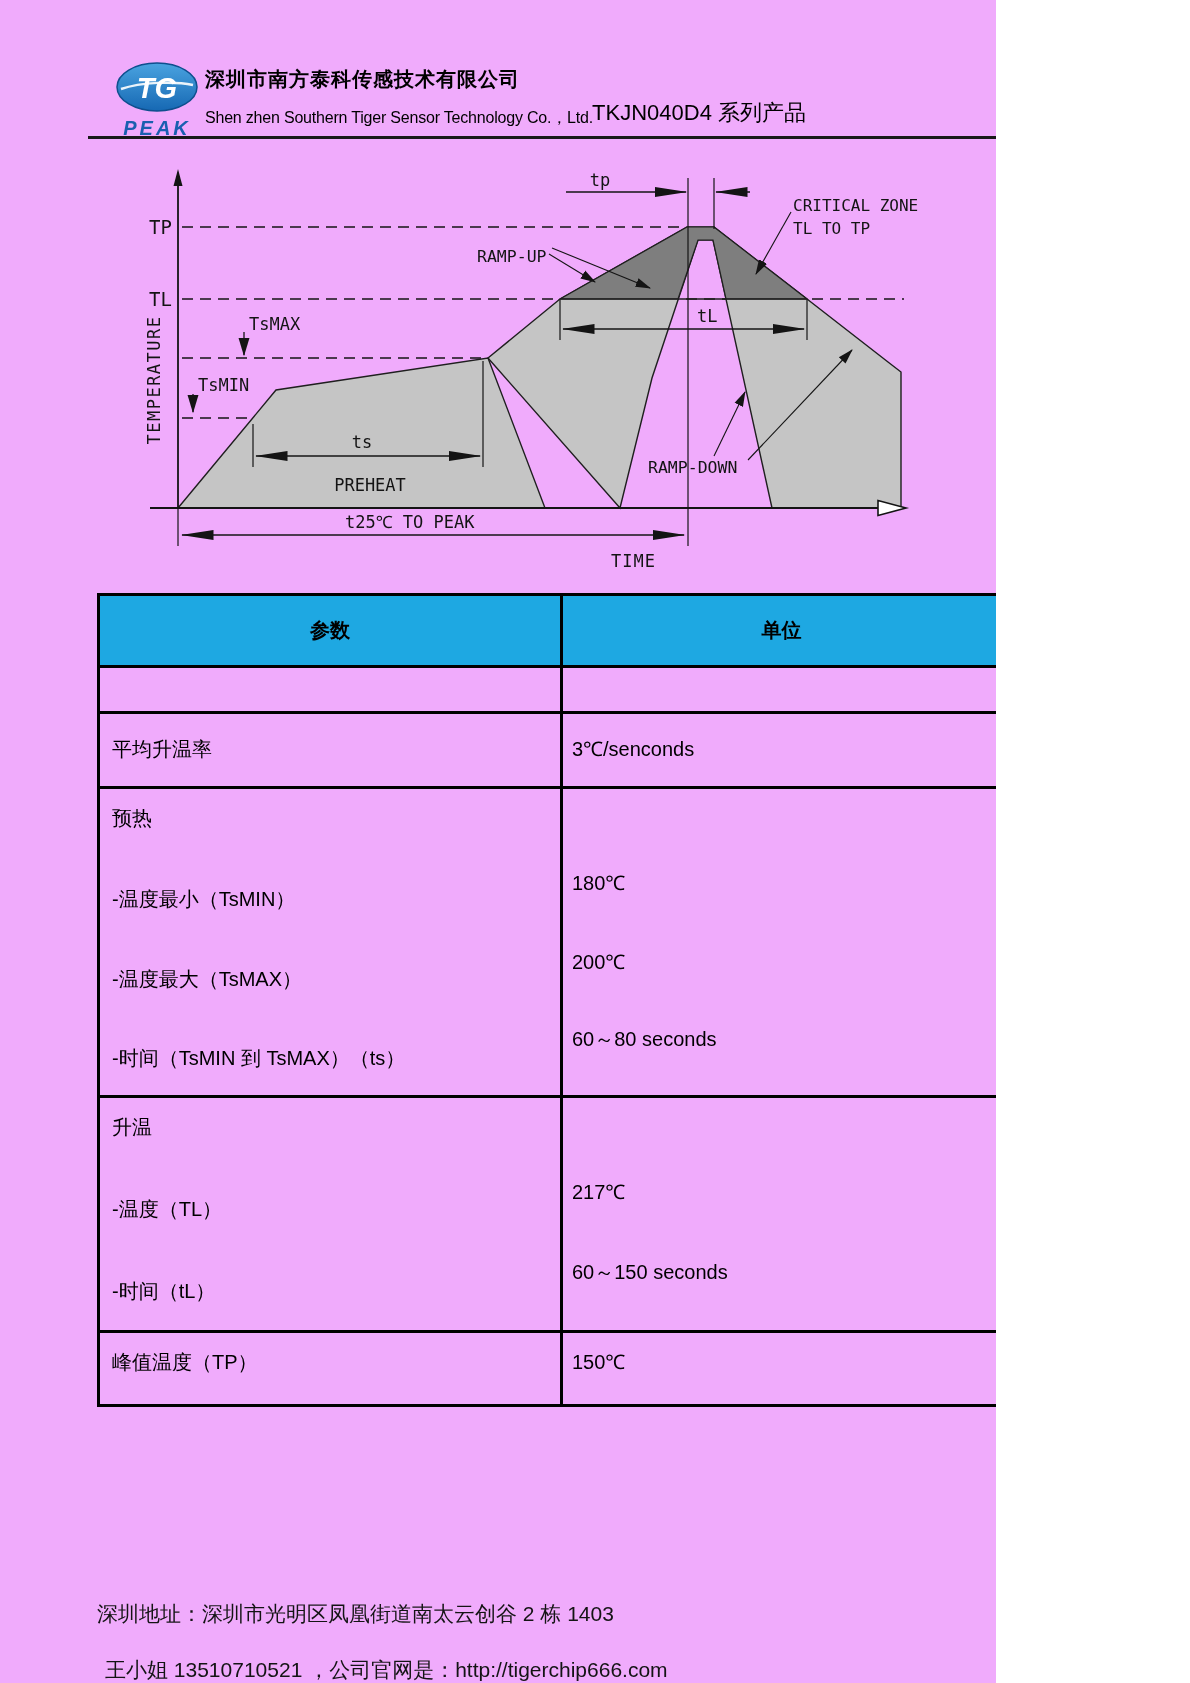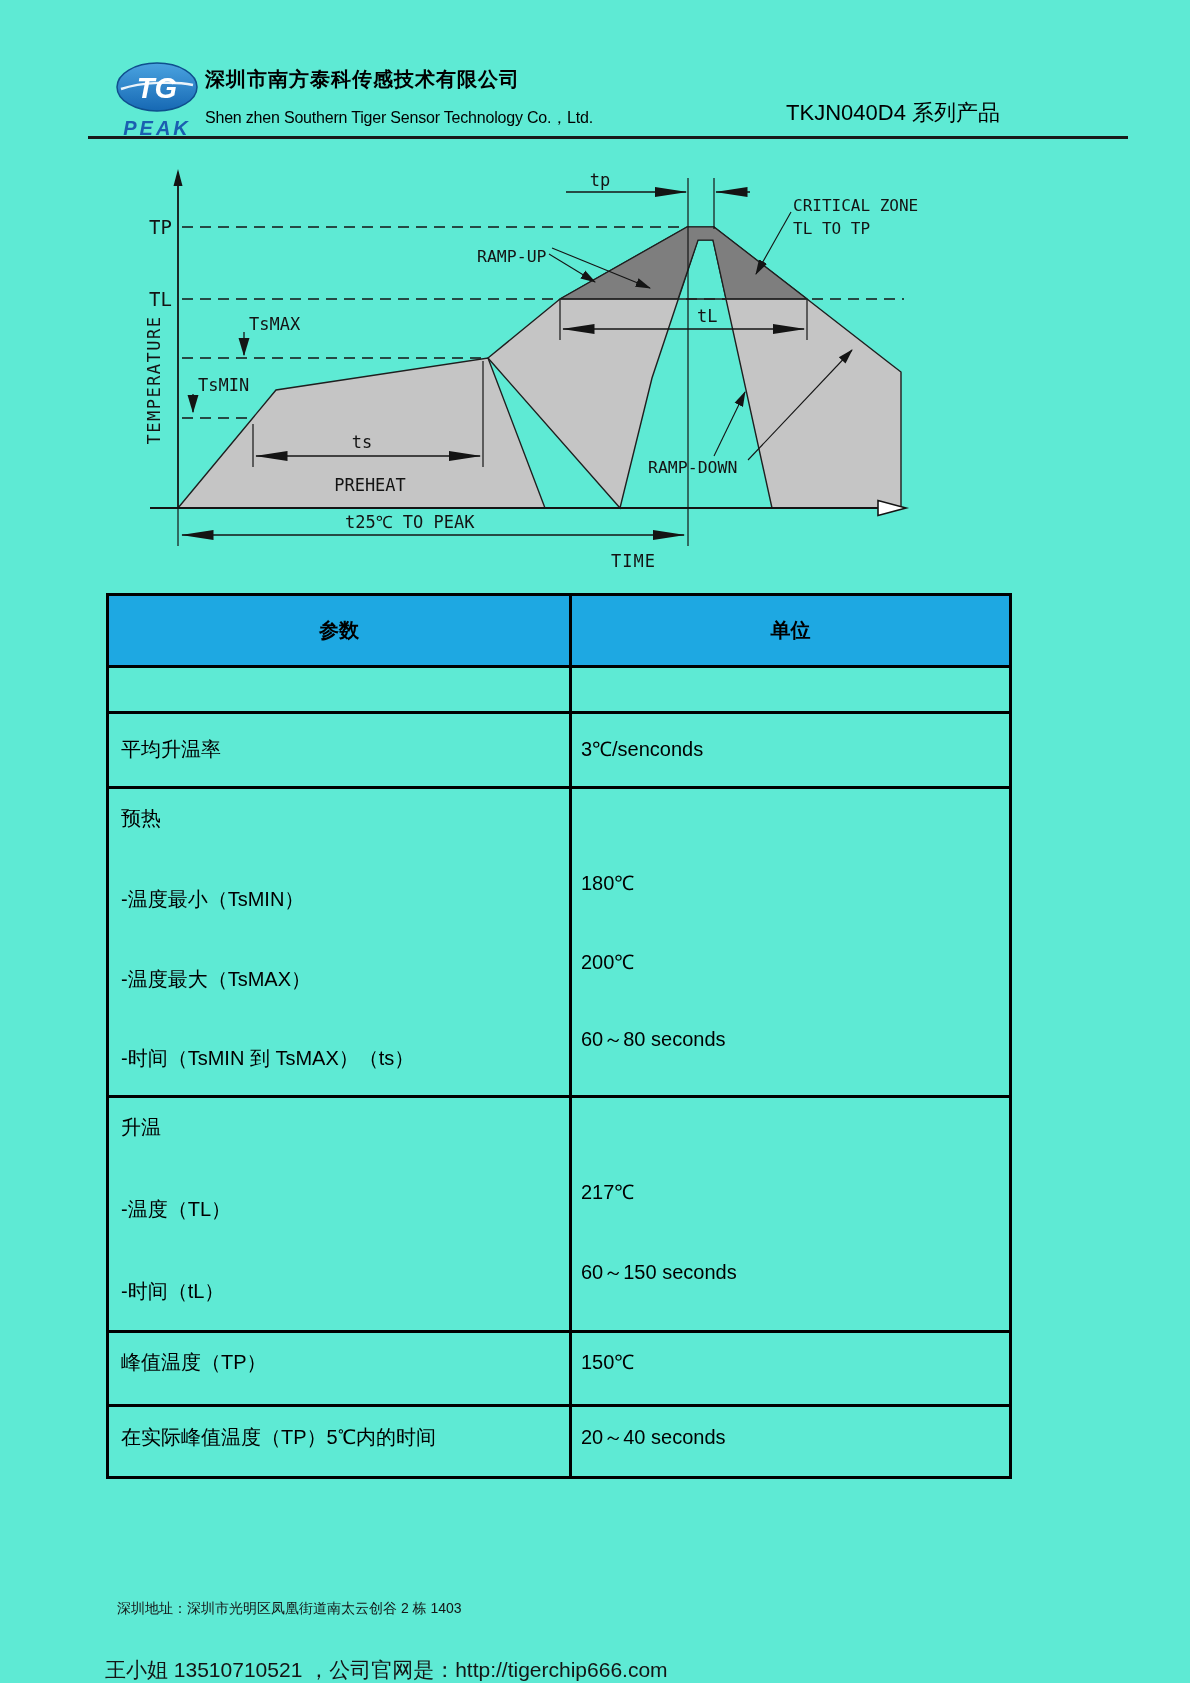--- a/index.html
+++ b/index.html
@@ -1,44 +1,44 @@
 <!DOCTYPE html>
 <html><head>
 <meta charset="utf-8">
 <style>
   html,body{margin:0;padding:0;background:#ffffff;}
   .page{
-    position:relative;width:1190px;height:1683px;background:#5eead4;overflow:hidden;
+    position:relative;width:996px;height:1683px;background:#f0abfc;overflow:hidden;
     font-family:"Liberation Sans",sans-serif;color:#111;
   }
   
   .logo-wrap{position:absolute;left:112px;top:62px;width:90px;text-align:center;}
   .brand{font-style:italic;font-weight:bold;font-size:20px;color:#1a5fb0;letter-spacing:3px;margin-top:1px;}
   .company-cn{position:absolute;left:205px;top:66px;font-size:20px;font-weight:bold;letter-spacing:1px;color:#000;}
   .company-en{position:absolute;left:205px;top:108px;font-size:16px;color:#000;letter-spacing:-0.2px;text-align:center;}
   .product-series{position:absolute;right:190px;top:98px;font-size:22px;color:#000;}
   .header-rule{position:absolute;left:88px;top:136px;width:1040px;height:3px;background:#191919;}
   
   .figure{position:absolute;left:90px;top:150px;width:1010px;height:430px;}
   .figure text{fill:#141414;font-family:"DejaVu Sans Mono","Liberation Mono",monospace;}
   
   table.params{
     position:absolute;left:97px;top:593px;width:903px;
-    border-collapse:collapse;table-layout:fixed;margin-left:9px;
+    border-collapse:collapse;table-layout:fixed;
   }
   table.params th,table.params td{
     border:3px solid #000;padding:0;vertical-align:top;position:relative;
     font-size:20px;color:#000;
   }
   table.params th{height:69px;font-weight:bold;text-align:center;vertical-align:middle;}
   td .cl{position:absolute;left:12px;white-space:nowrap;line-height:26px;}
   td .cr{position:absolute;left:9px;white-space:nowrap;line-height:26px;}
   
   .footer-line1{position:absolute;left:105px;top:1656px;font-size:21px;color:#141414;}
-  .footer-line2{position:absolute;left:117px;top:1600px;font-size:14px;color:#141414;}
+  .footer-line2{position:absolute;left:97px;top:1600px;font-size:21px;color:#141414;}
 </style>
 </head>
 <body>
 
 <div class="page">
 
   <div class="logo-wrap">
     <svg width="84" height="50" viewBox="0 0 84 50">
       <defs>
         <linearGradient id="lg" x1="0" y1="0" x2="0" y2="1">
@@ -172,27 +172,19 @@
       </td>
     </tr>
     <tr>
       <td style="height:71px">
         <div class="cl" style="top:16px">峰值温度（TP）</div>
       </td>
       <td>
         <div class="cr" style="top:16px">150℃</div>
       </td>
     </tr>
-    <tr>
-      <td style="height:69px">
-        <div class="cl" style="top:17px">在实际峰值温度（TP）5℃内的时间</div>
-      </td>
-      <td>
-        <div class="cr" style="top:17px">20～40 seconds</div>
-      </td>
-    </tr>
   </tbody>
     </table>
 
   <div class="footer-line1">王小姐 13510710521 ，公司官网是：http://tigerchip666.com</div>
   <div class="footer-line2">深圳地址：深圳市光明区凤凰街道南太云创谷 2 栋 1403</div>
 
 </div>
 
 </body></html>

